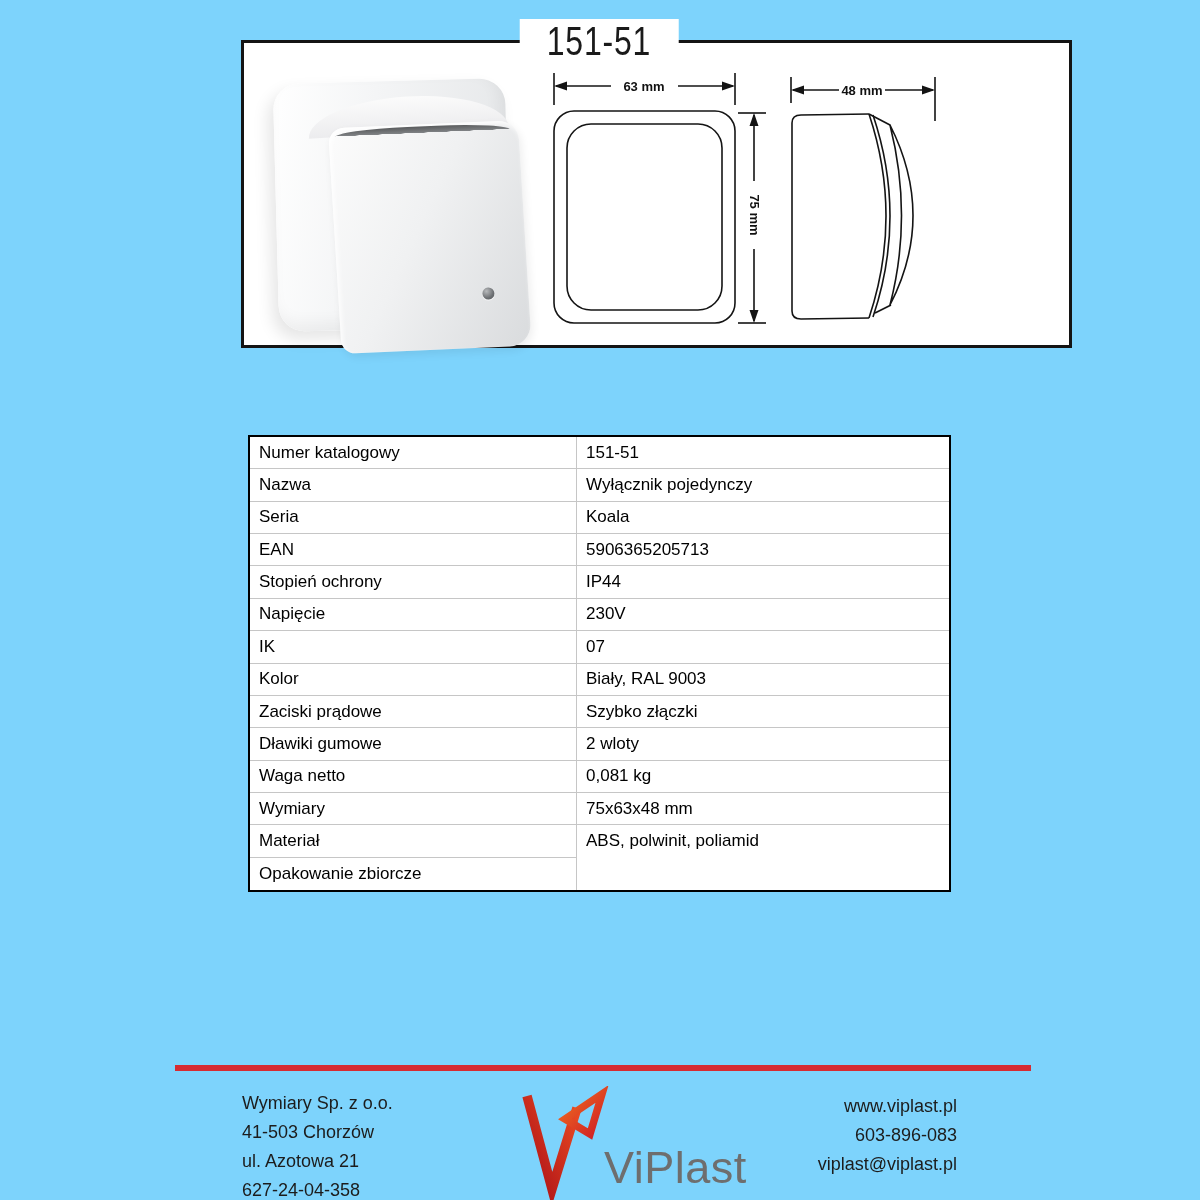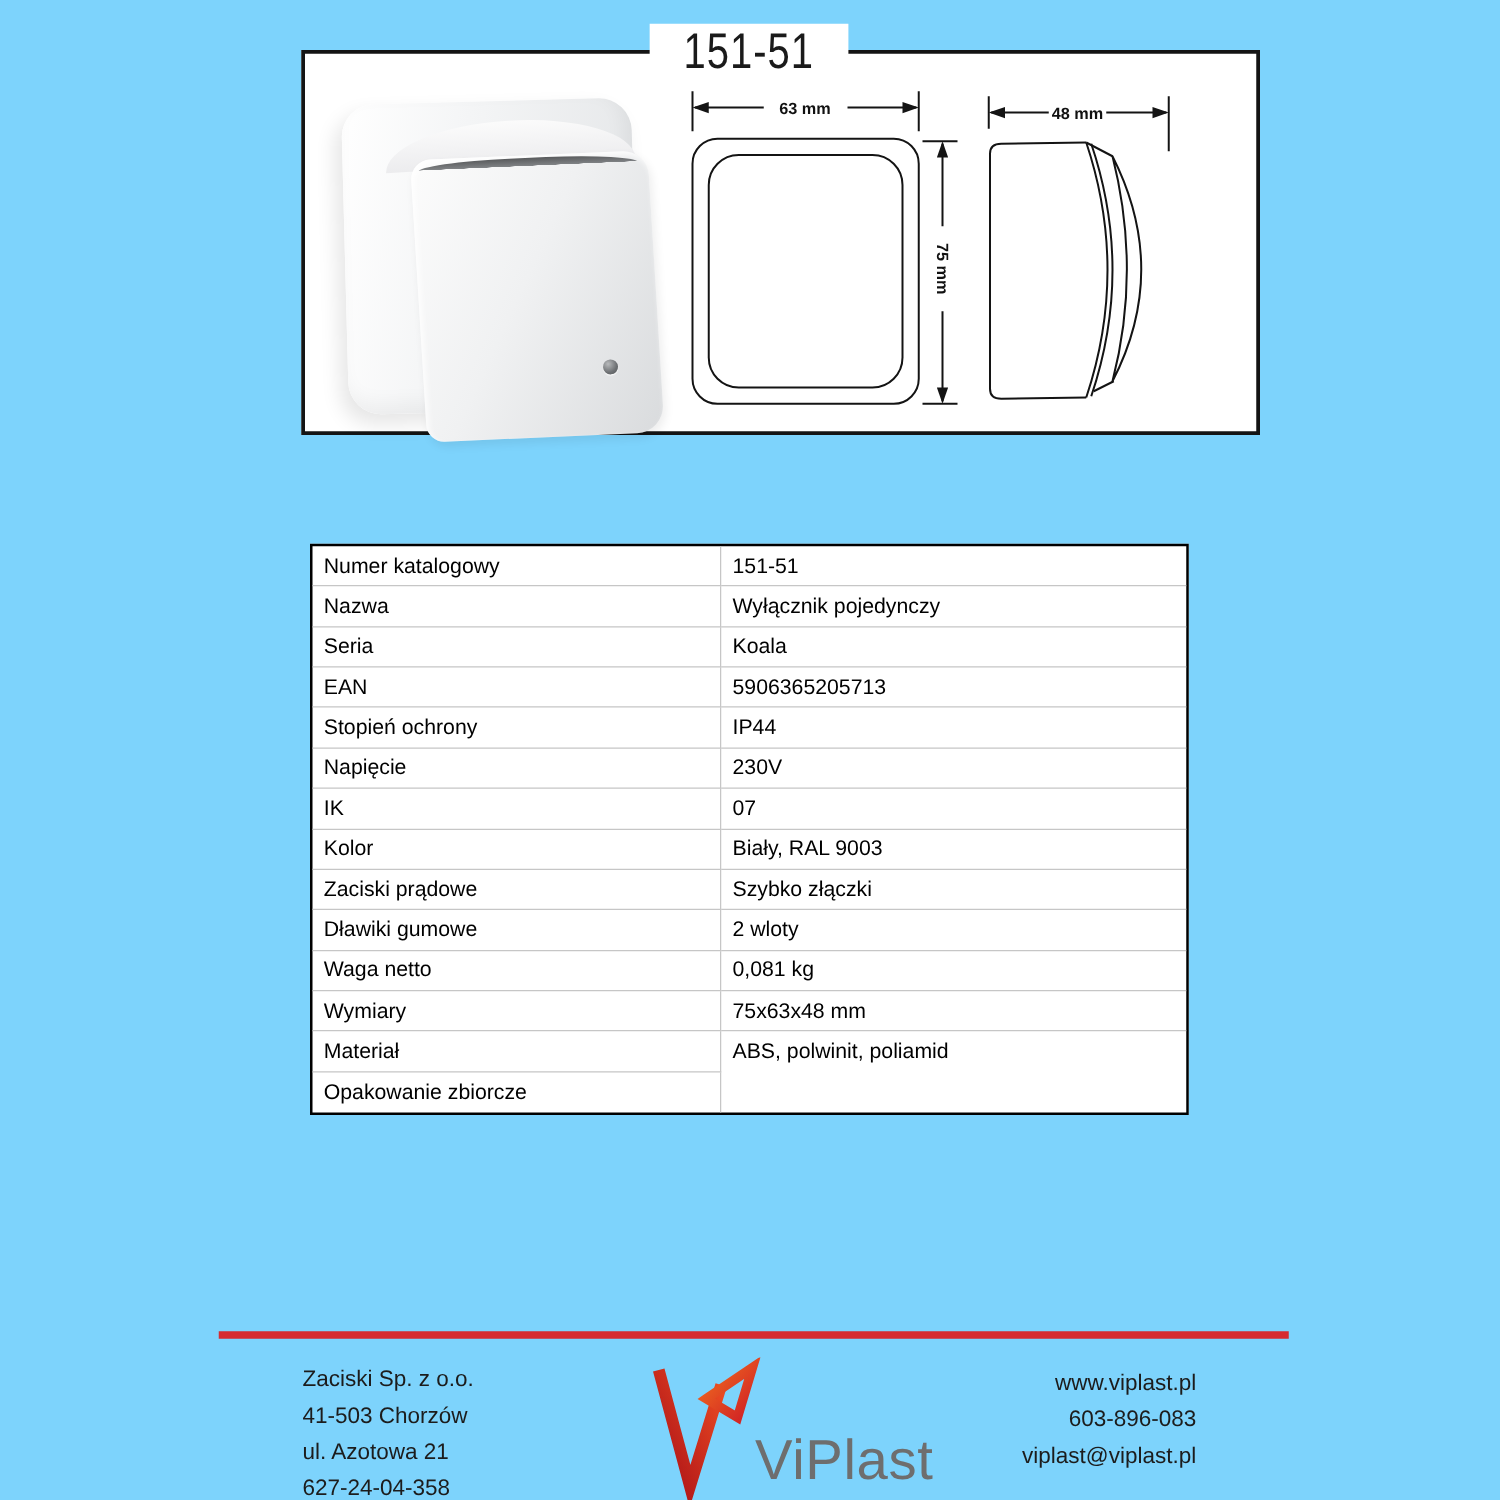--- a/index.html
+++ b/index.html
@@ -4,21 +4,21 @@
 <style>
   * { margin:0; padding:0; box-sizing:border-box; }
   html,body { background:#ffffff; }
   .page {
     position:relative; width:1200px; height:1200px; background:#7dd3fc;
     font-family:"Liberation Sans", sans-serif; color:#000; overflow:hidden;
   }
 
   
   .product-box {
-    position:absolute; left:241px; top:40px; width:767px; height:308px;
+    position:absolute; left:241px; top:40px; width:831px; height:308px;
     border:3px solid #141414; background:#fff;
   }
   .product-title {
     position:absolute; left:599px; top:19px; transform:translateX(-50%);
     background:#fff; padding:0 14px; z-index:5;
     font-size:40px; font-weight:400; color:#1a1a1a; white-space:nowrap;
   }
   .product-title .squeeze { display:inline-block; transform:scaleX(0.8); letter-spacing:1px; }
 
   
@@ -185,21 +185,21 @@
 
       <div class="spec-cell label-cell">Materiał</div>
       <div class="spec-cell value-cell">ABS, polwinit, poliamid</div>
 
       <div class="spec-cell label-cell">Opakowanie zbiorcze</div>
     </div>
 
   <div class="footer-rule"></div>
 
   <div class="footer-address">
-    <div>Zaciski Sp. z o.o.</div>
+    <div>Wymiary Sp. z o.o.</div>
     <div>41-503 Chorzów</div>
     <div>ul. Azotowa 21</div>
     <div>627-24-04-358</div>
   </div>
 
   <div class="footer-logo">
     <svg width="92" height="114" viewBox="0 0 92 114" xmlns="http://www.w3.org/2000/svg">
       <defs>
         <linearGradient id="lgV" x1="0" y1="1" x2="1" y2="0">
           <stop offset="0" stop-color="#a90f17"></stop>

